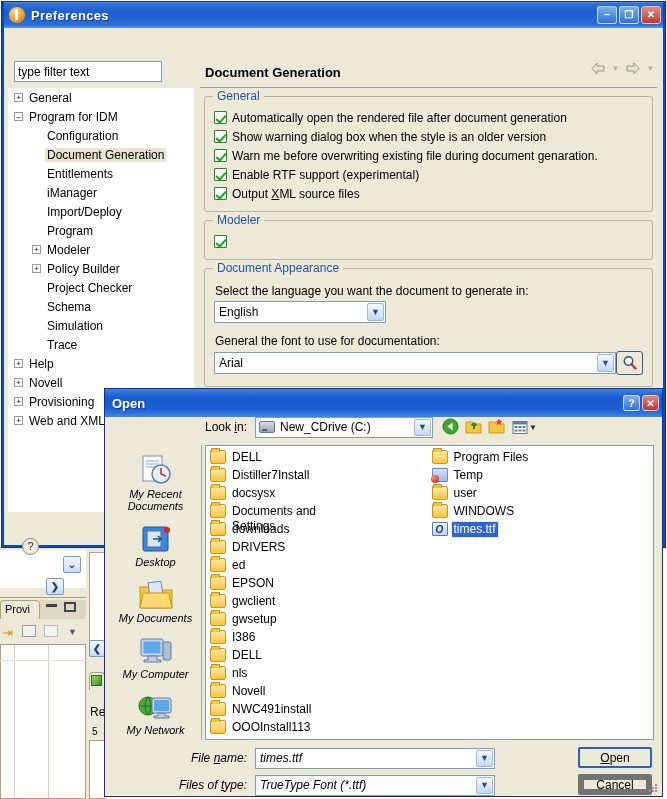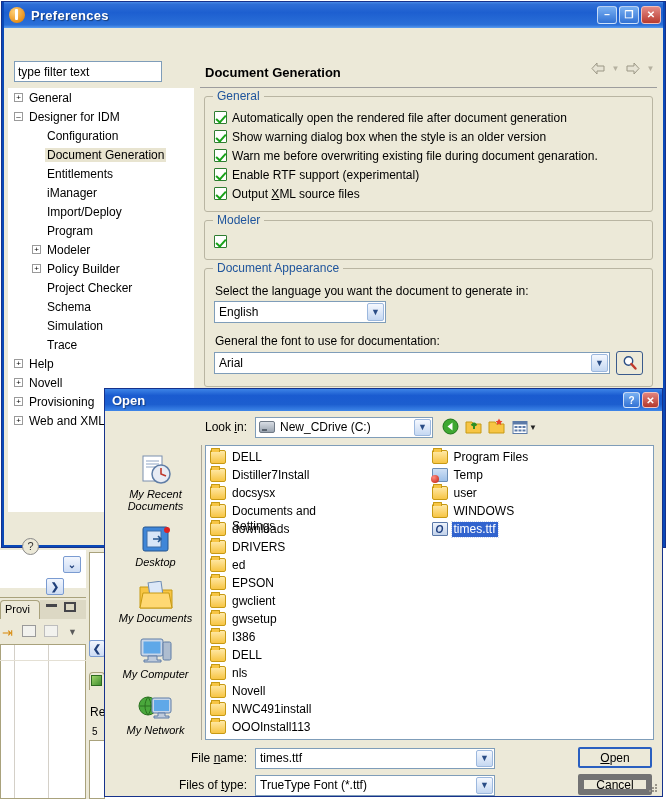--- a/index.html
+++ b/index.html
@@ -146,21 +146,21 @@
     width:27px; height:24px; border:1px solid #3a5a8c; border-radius:3px;
     background:#ece9d8; display:flex; align-items:center; justify-content:center;
   }
 
   
   #open-dlg {
     position:absolute; left:104px; top:388px; width:559px; height:409px;
     border:1px solid #16328c; background:#ece9d8;
   }
   #open-title {
-    height:22px; background:linear-gradient(180deg,#3d84e6 0%,#1a5bd0 30%,#1c5ecf 70%,#3e86e8 100%);
+    height:28px; background:linear-gradient(180deg,#3d84e6 0%,#1a5bd0 30%,#1c5ecf 70%,#3e86e8 100%);
     display:flex; align-items:center; padding:0 3px 0 7px;
   }
   #open-title .ttxt { color:#fff; font-weight:bold; font-size:13px; flex:1; text-shadow:1px 1px 1px rgba(0,0,0,.4); }
   .obtn { width:17px; height:16px; margin-left:2px; border-radius:3px; border:1px solid rgba(255,255,255,.7);
           display:flex; align-items:center; justify-content:center; color:#fff; font-size:10px; font-weight:bold; }
   .obtn.help { background:linear-gradient(#79b0f2,#3272d4); }
   .obtn.close { background:linear-gradient(#e4847d,#b3382d); border-color:#f1c3be; }
 
   #lookin-row { position:absolute; left:0; top:22px; width:100%; height:32px; display:flex; align-items:center; }
   #lookin-lbl { width:150px; text-align:right; padding-right:8px; font-size:12px; color:#000; }
@@ -203,21 +203,21 @@
     background:#f7c544; border:1px solid #c79a14; border-bottom:none; border-radius:1px 1px 0 0;
   }
   .fitem .fname { padding:0 2px; line-height:15px; }
   .fitem.selected .fname { background:#3163ce; color:#fff; outline:1px dotted #cfd8ef; }
   .ttf-ico { background:linear-gradient(#eef3fb,#c2d2ea); border:1px solid #5a78a8; border-radius:1px;
              color:#1e3f80; font-size:10px; font-style:italic; font-weight:bold; text-align:center; line-height:13px; }
   .temp-ico { background:linear-gradient(#cfe0f5,#9ec0e8); border:1px solid #6b8db5; border-radius:1px; }
   .temp-ico:after { content:''; position:absolute; left:-2px; bottom:-2px; width:8px; height:8px; border-radius:50%;
                     background:radial-gradient(circle at 35% 30%,#ff8b80,#c01b0c); }
 
-  #fname-row, #ftype-row { position:absolute; left:0; height:26px; display:flex; align-items:center; }
+  #fname-row, #ftype-row { position:absolute; left:0; height:26px; display:flex; align-items:center;font-style:italic; }
   #fname-row { top:356px; width:100%; }
   #ftype-row { top:383px; width:100%; }
   .frow-lbl { width:150px; text-align:right; padding-right:8px; font-size:12px; color:#000; }
   .frow-combo {
     width:240px; height:21px; background:#fff; border:1px solid #7f9db9;
     display:flex; align-items:center; padding-left:4px; font-size:12px; position:relative;
   }
   .frow-combo .arrow {
     position:absolute; right:1px; top:1px; bottom:1px; width:17px;
     background:linear-gradient(#f5f8fe,#c5d8f2); border:1px solid #9cb8de; border-radius:2px;
@@ -285,21 +285,21 @@
 
     <input id="filter-input" type="text" value="type filter text" placeholder="type filter text" style="">
 
     <div id="tree">
         <div class="tnode lvl0">
           <span class="exp">+</span>
           <span class="lbl">General</span>
         </div>
         <div class="tnode lvl0">
           <span class="exp">–</span>
-          <span class="lbl">Designer for IDM</span>
+          <span class="lbl">Program for IDM</span>
         </div>
         <div class="tnode lvl1">
           <span class="nub"></span>
           <span class="lbl">Configuration</span>
         </div>
         <div class="tnode lvl1 sel">
           <span class="nub"></span>
           <span class="lbl">Document Generation</span>
         </div>
         <div class="tnode lvl1">
@@ -421,21 +421,21 @@
       <div class="group" style="padding-bottom:11px;">
         <span class="legend">Document Appearance</span>
 
         <div class="fieldlabel">Select the language you want the document to generate in:</div>
         <div class="combo w185">
           <span>English</span>
           <span class="arrow">▼</span>
         </div>
 
         <div class="fieldlabel" style="margin-top:11px;">General the font to use for documentation:</div>
-        <div style="display:flex; align-items:center; gap:6px;">
+        <div style="display:flex; align-items:center; gap:0;">
           <div class="combo" style="flex:1;">
             <span>Arial</span>
             <span class="arrow">▼</span>
           </div>
           <div class="searchbtn">
             <svg width="16" height="16" viewBox="0 0 16 16">
               <circle cx="6.5" cy="6" r="4.2" fill="#fff" stroke="#2b4f86" stroke-width="1.4"></circle>
               <line x1="9.4" y1="9" x2="13.5" y2="13.5" stroke="#c0392b" stroke-width="2.4" stroke-linecap="round"></line>
             </svg>
           </div>

